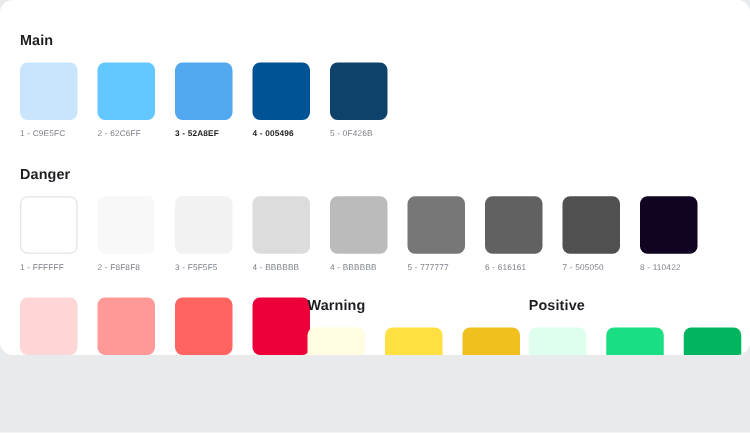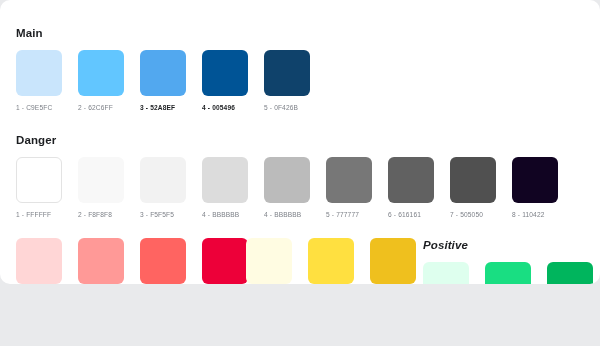--- a/index.html
+++ b/index.html
@@ -67,21 +67,21 @@
   .swatch-label.primary {
     font-weight: bold;
     color: #1c1e21;
   }
 
   
   #section-main      { left: 16px;  top: 26px; }
   #section-neutral   { left: 16px;  top: 133px; }
   #section-danger    { left: 16px;  top: 238px; }
   #section-warning   { left: 246px; top: 238px; }
-  #section-positive  { left: 423px; top: 238px; font-style: italic; }
+  #section-positive  { left: 423px; top: 238px; }
 </style>
 </head>
 <body>
 
 <div class="card">
 
   <div class="section" id="section-main">
     <div class="section-title">Main</div>
     <div class="swatch-row">
         <div class="swatch-cell">
@@ -164,20 +164,21 @@
           <div class="swatch-label primary">3 - FF6461</div>
         </div>
         <div class="swatch-cell">
           <div class="swatch-chip" style="background: rgb(237, 0, 57);"></div>
           <div class="swatch-label">4 - ED0039</div>
         </div>
       </div>
   </div>
 
   <div class="section" id="section-warning">
+    <div class="section-title">Warning</div>
     <div class="swatch-row">
         <div class="swatch-cell">
           <div class="swatch-chip" style="background: rgb(255, 252, 226);"></div>
           <div class="swatch-label">1 - FFFCE2</div>
         </div>
         <div class="swatch-cell">
           <div class="swatch-chip" style="background: rgb(255, 224, 64);"></div>
           <div class="swatch-label primary">2 - FFE040</div>
         </div>
         <div class="swatch-cell">

